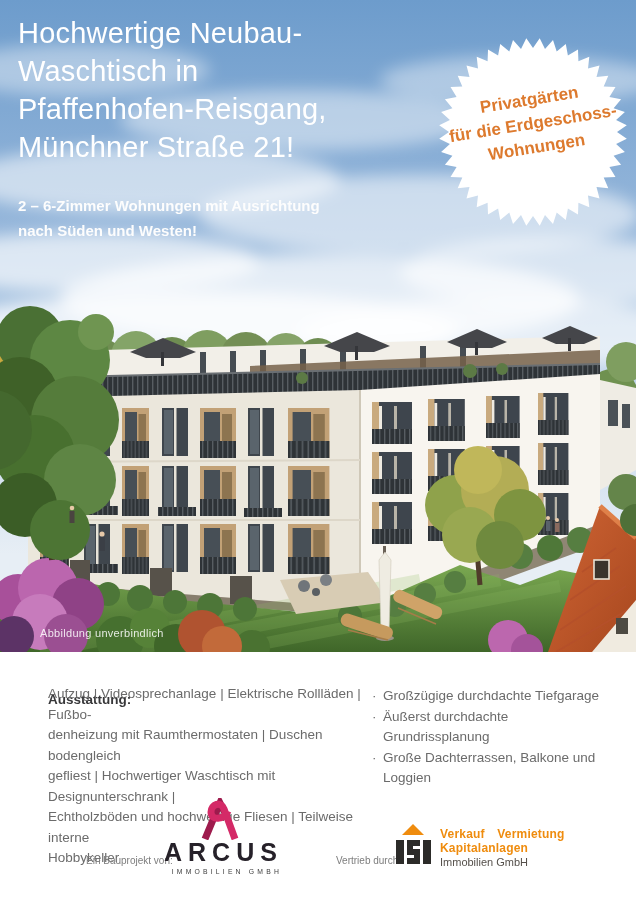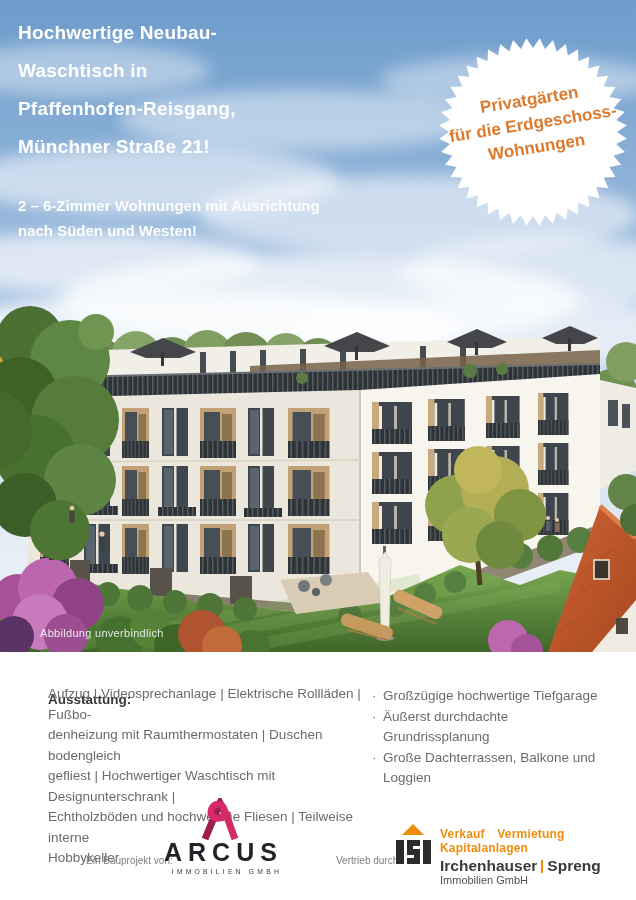--- a/index.html
+++ b/index.html
@@ -2,21 +2,21 @@
 <html><head>
 <meta charset="utf-8">
 <style>
   html,body{margin:0;padding:0;background:#888;}
   #page{position:relative;width:636px;height:900px;background:#ffffff;overflow:hidden;
         font-family:"Liberation Sans",sans-serif;}
   
   #photo{position:absolute;left:0;top:0;width:636px;height:652px;}
   #photo svg{display:block;}
   .headline{position:absolute;left:18px;top:14px;width:430px;color:#ffffff;
-            font-size:19px;font-weight:bold;line-height:38px;letter-spacing:.2px;}
+            font-size:29px;font-weight:normal;line-height:38px;letter-spacing:.2px;}
   .subline{position:absolute;left:18px;top:194px;width:420px;color:#fdfdfd;
            font-size:15px;font-weight:bold;line-height:24.5px;}
   .badge{position:absolute;left:437px;top:36px;width:192px;height:192px;}
   .badge svg{position:absolute;left:0;top:0;}
   .badge-text{position:absolute;left:6px;top:52px;width:180px;text-align:center;
               transform:rotate(-9deg);font-weight:bold;color:#dd7a2e;
               font-size:17px;line-height:24px;}
   .img-caption{position:absolute;left:40px;top:627px;font-size:11px;
                color:rgba(255,255,255,.85);letter-spacing:.3px;}
   
@@ -363,21 +363,21 @@
   <div class="feat-body">
     <div>Aufzug | Videosprechanlage | Elektrische Rollläden | Fußbo-</div>
     <div>denheizung mit Raumthermostaten | Duschen bodengleich</div>
     <div>gefliest | Hochwertiger Waschtisch mit Designunterschrank |</div>
     <div>Echtholzböden und hochwertige Fliesen | Teilweise interne</div>
     <div>Hobbykeller</div>
   </div>
   <div class="feat-bullets">
     <div class="row">
       <span class="bullet-dot">·</span>
-      <span>Großzügige hochwertige Tiefgarage</span>
+      <span>Großzügige durchdachte Tiefgarage</span>
     </div>
     <div class="row">
       <span class="bullet-dot">·</span>
       <span>Äußerst durchdachte Grundrissplanung</span>
     </div>
     <div class="row">
       <span class="bullet-dot">·</span>
       <span>Große Dachterrassen, Balkone und Loggien</span>
     </div>
   </div>
@@ -398,18 +398,15 @@
   <svg class="isi" width="42" height="46" viewBox="0 0 42 46">
     <polygon points="21,2 32,13 10,13" fill="#ef8c0e"></polygon>
     <g fill="#2c2b29">
       <path d="M4 18 h8 v24 h-8 z"></path>
       <path d="M15 18 h13 v6 h-7 v3 h7 v15 h-13 v-6 h7 v-3 h-7 z"></path>
       <path d="M31 18 h8 v24 h-8 z"></path>
     </g>
   </svg>
   <div class="isi-text">
     <div class="isi-tag">Verkauf Vermietung Kapitalanlagen</div>
-    <div class="isi-name">
-      <span>Irchenhauser</span><span class="bar"></span><span>Spreng</span>
-    </div>
     <div class="isi-sub">Immobilien GmbH</div>
   </div>
 </div>
 
 </body></html>

